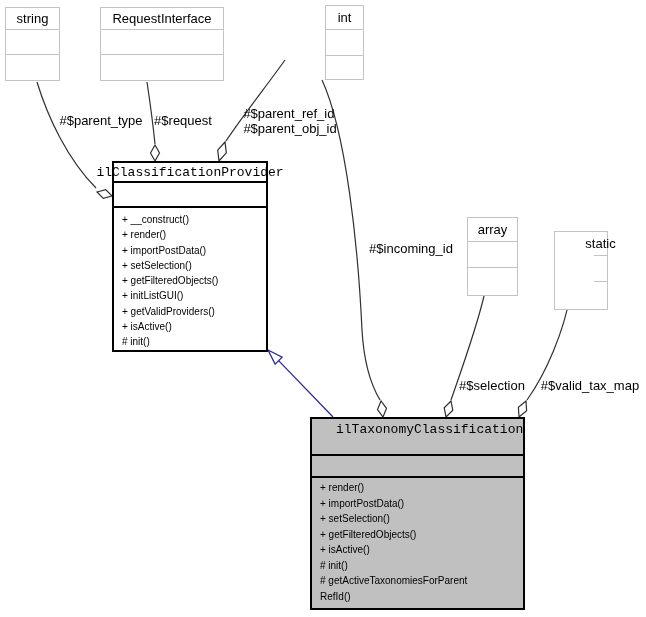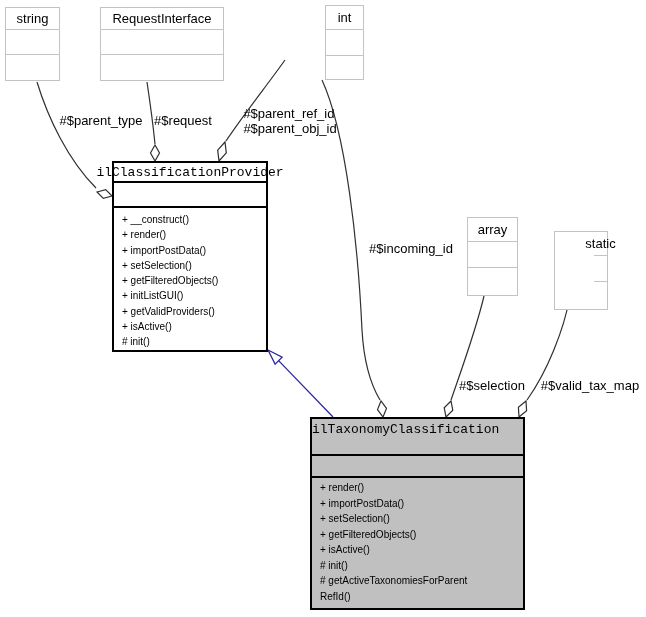--- a/index.html
+++ b/index.html
@@ -40,21 +40,21 @@
   .c-head {
     border-bottom:2px solid #000000;
     font-size:13px;
     box-sizing:border-box;
     font-family:Liberation Mono, monospace;
   }
   .c-head.single {
     display:flex; align-items:center; justify-content:center;
     text-align:center;
   }
-  .c-head .hl1 { text-align:left; padding:3px 0 0 0; }
+  .c-head .hl1 { text-align:left; padding:3px 0 0 24px; }
   .c-head .hl2 { text-align:center; }
   .c-empty { border-bottom:2px solid #000000; box-sizing:border-box; }
   .c-members {
     font-size:10px;
     white-space:pre-line;
     box-sizing:border-box;
   }
   .c-members .member-line { white-space:pre-line; }
 
   

